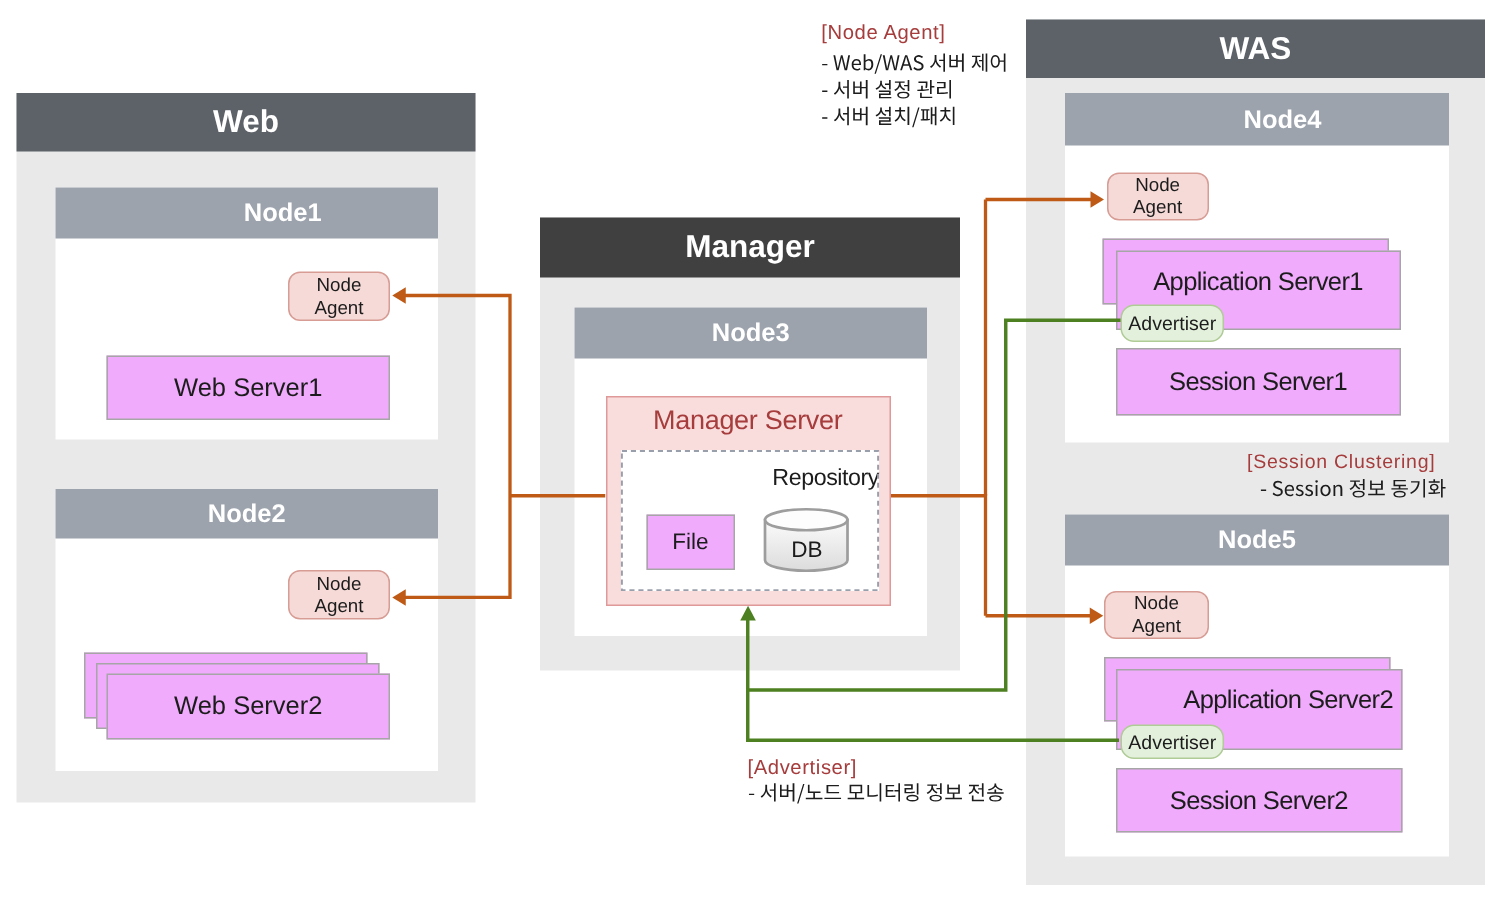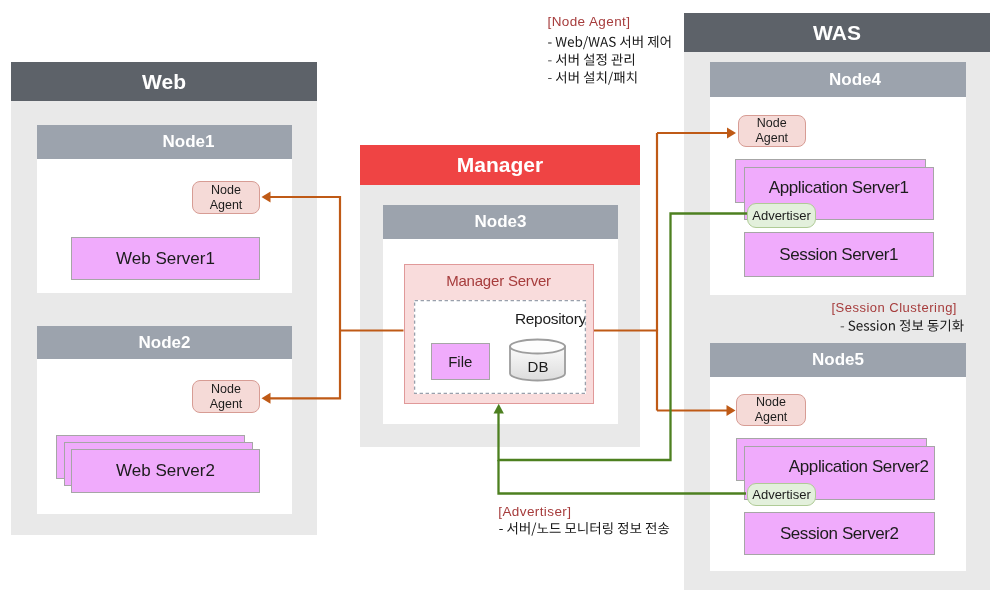--- a/index.html
+++ b/index.html
@@ -21,25 +21,25 @@
 <div class="abs agent" style="left:192px;top:181px;width:68px;height:33px;padding-top:1px;">Node<br>Agent</div>
 <div class="abs srv" style="left:71px;top:237px;width:189px;height:43px;font-size:17px;line-height:41px;">Web Server1</div>
 <div class="abs" style="left:37px;top:326px;width:255px;height:188px;background:#fff;"></div>
 <div class="abs hdr nodehdr" style="left:37px;top:326px;width:255px;height:33px;line-height:33px;">Node2</div>
 <div class="abs agent" style="left:192px;top:380px;width:68px;height:33px;padding-top:1px;">Node<br>Agent</div>
 <div class="abs srv" style="left:56px;top:434.5px;width:189px;height:44px;"></div>
 <div class="abs srv" style="left:63.5px;top:441.7px;width:189px;height:44px;"></div>
 <div class="abs srv" style="left:71px;top:449px;width:189px;height:44px;font-size:17px;line-height:42px;">Web Server2</div>
 
 <div class="abs" style="left:360px;top:145px;width:280px;height:302px;background:#E9E9E9;"></div>
-<div class="abs hdr bighdr" style="left:360px;top:145px;width:280px;height:40px;line-height:40px;background:#ef4444;">Manager</div>
+<div class="abs hdr bighdr" style="left:360px;top:145px;width:280px;height:40px;line-height:40px;background:#404040;">Manager</div>
 <div class="abs" style="left:383px;top:205px;width:235px;height:219px;background:#fff;"></div>
 <div class="abs hdr nodehdr" style="left:383px;top:205px;width:235px;height:34px;line-height:34px;">Node3</div>
 <div class="abs" style="left:403.5px;top:263.5px;width:190px;height:140.5px;background:#F9DCDC;border:1.5px solid #E09999;"></div>
-<div class="abs red" style="left:403.5px;top:273px;width:190px;text-align:center;font-size:15px;line-height:15px;letter-spacing:-.2px;">Manager Server</div>
+<div class="abs red" style="left:403.5px;top:273px;width:190px;text-align:center;font-size:18px;line-height:15px;letter-spacing:-.2px;">Manager Server</div>
 <div class="abs" style="left:414px;top:300px;width:172px;height:94px;background:#fff;"></div>
 <div class="abs" style="left:414px;top:311px;width:172px;text-align:right;font-size:15.5px;line-height:15.5px;letter-spacing:-.3px;color:#1c1c1c;">Repository</div>
 <div class="abs srv" style="left:430.5px;top:343px;width:59.5px;height:37px;font-size:15px;line-height:35px;">File</div>
 
 <div class="abs" style="left:684px;top:13px;width:306px;height:577px;background:#E9E9E9;"></div>
 <div class="abs hdr bighdr" style="left:684px;top:13px;width:306px;height:39px;line-height:39px;background:#5D6269;">WAS</div>
 <div class="abs" style="left:710px;top:62px;width:256px;height:233px;background:#fff;"></div>
 <div class="abs hdr nodehdr" style="left:710px;top:62px;width:256px;height:35px;line-height:35px;padding-left:34px;">Node4</div>
 <div class="abs agent" style="left:737.5px;top:114.5px;width:68.5px;height:32px;">Node<br>Agent</div>
 <div class="abs srv" style="left:735.3px;top:158.9px;width:190.3px;height:44.3px;"></div>

